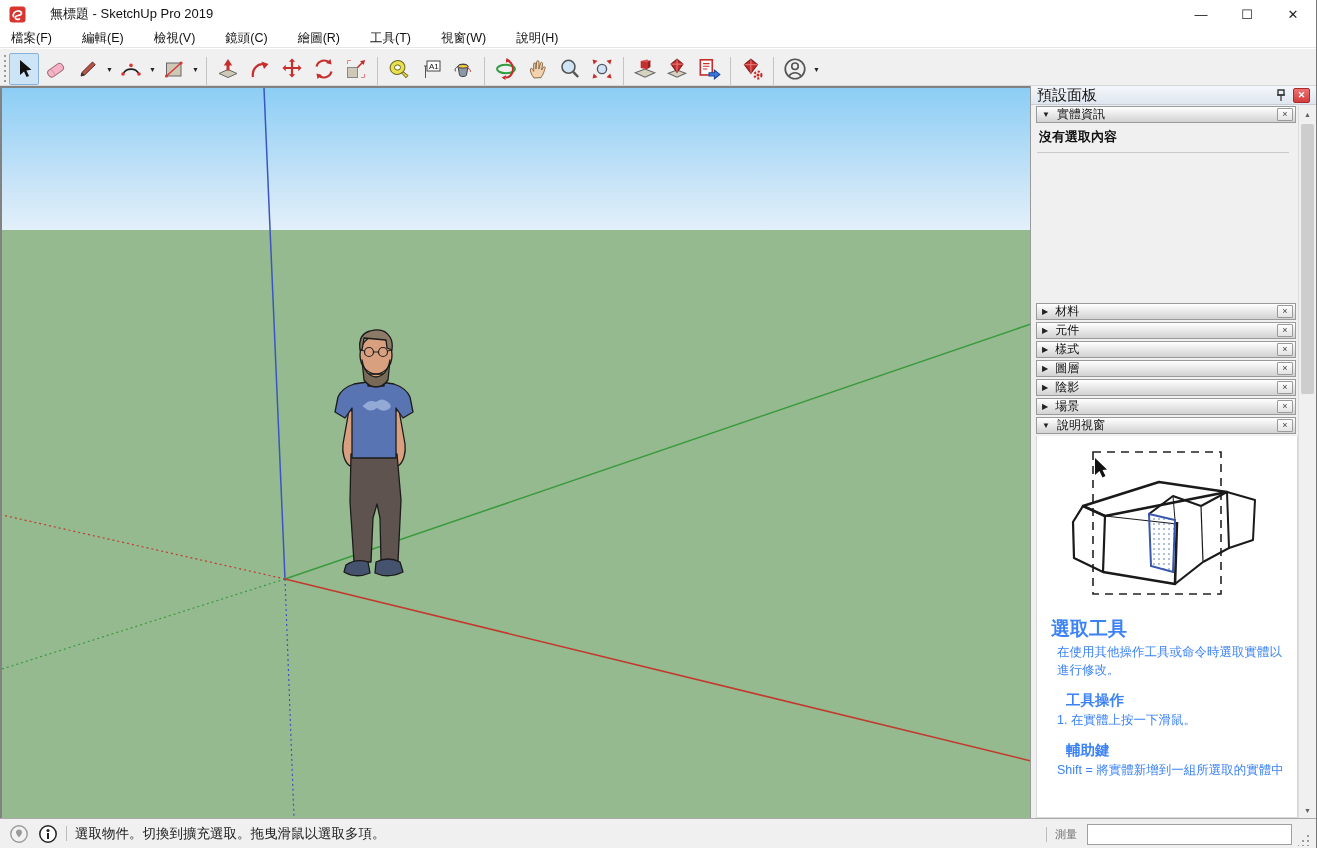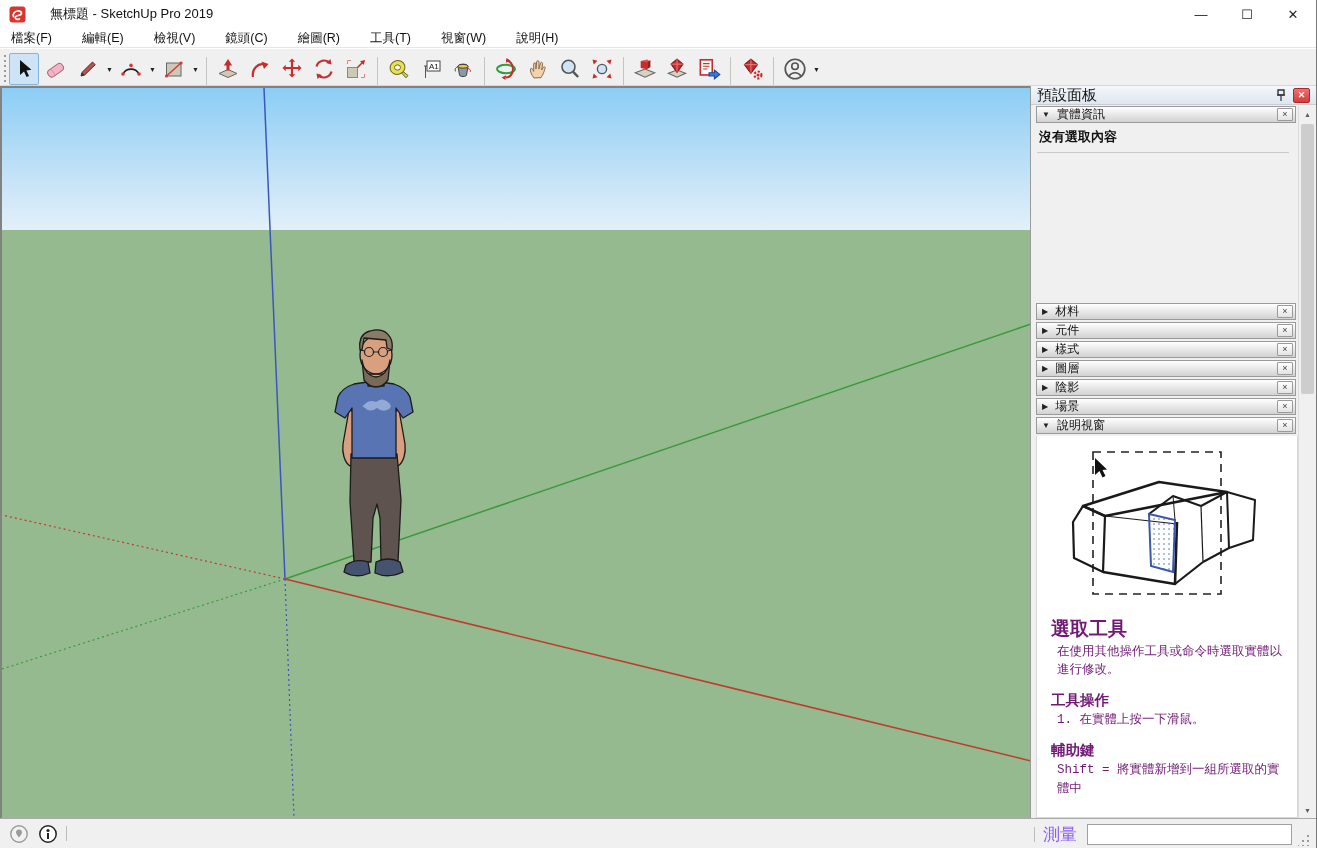--- a/index.html
+++ b/index.html
@@ -57,41 +57,41 @@
     display:flex; align-items:center; padding:0 5px; }
   .pbar .arrow { font-size:8px; color:#222; margin-right:7px; }
   .xbtn { position:absolute; right:2px; top:1px; width:16px; height:13px;
     border:1px solid #9a9a9a; background:linear-gradient(#fff,#e3e3e3);
     font-size:9px; line-height:11px; text-align:center; color:#444; border-radius:1px; }
   .entity-msg { position:absolute; left:8px; top:42px; font-size:13px; font-weight:bold; }
   .entity-hr { position:absolute; left:6px; top:66px; width:252px; height:1px; background:#c9c9c9; }
   .instructor { position:absolute; left:5px; top:350px; width:262px; height:382px;
     background:#fff; overflow:hidden; border:1px solid #d8d8d8; border-top:none; }
   .instructor .house { display:block; margin:6px auto 0; }
-  .instr-text { padding:0 12px 0 14px; font-family:Liberation Mono, monospace; color:#701a75; }
+  .instr-text { padding:0 12px 0 14px; font-family:Liberation Sans, sans-serif; color:#3b82f6; }
   .instr-text h2 { font-size:19px; margin:10px 0 1px; font-weight:bold; }
-  .instr-text h3 { font-size:14.5px; margin:12px 0 1px; font-weight:bold; }
+  .instr-text h3 { font-size:14.5px; margin:12px 15px 1px; font-weight:bold; }
   .instr-text p  { font-size:12.5px; line-height:1.45; margin-left:6px; }
 
   
   .scrollbar { position:absolute; left:267px; top:20px; width:17px; height:712px;
     background:#f0f0f0; border-left:1px solid #dcdcdc; }
   .sb-arrow { position:absolute; left:0; width:17px; height:16px; display:flex;
     align-items:center; justify-content:center; font-size:7px; color:#606060; }
   .sb-thumb { position:absolute; left:2px; top:18px; width:13px; height:270px;
     background:#cdcdcd; border-radius:2px; }
 
   
   .statusbar { position:absolute; left:0; top:818px; width:100%; height:30px;
     background:#f0f0f0; border-top:1px solid #ababab; display:flex; align-items:center; }
   .sb-icon { width:20px; height:20px; margin-left:9px; }
   .ssep { width:1px; height:15px; background:#bdbdbd; margin:0 8px; }
   .status-msg { font-size:13.5px; color:#222; }
   .measure-wrap { position:absolute; right:6px; top:0; height:30px; display:flex; align-items:center; }
-  .measure-label { font-size:17px; color:#8b5cf6; margin-right:10px; }
+  .measure-label { font-size:11px; color:#737373; margin-right:10px; }
   .measure-input { width:205px; height:21px; border:1px solid #a0a0a0; background:#fff;
     font-size:12px; padding:0 4px; margin-right:6px; }
   .grip-dots { width:12px; height:12px; align-self:flex-end; margin-bottom:3px;
     background:
       radial-gradient(circle at 10px 2px, #9a9a9a 1.3px, transparent 1.5px),
       radial-gradient(circle at 10px 7px, #9a9a9a 1.3px, transparent 1.5px),
       radial-gradient(circle at 5px 7px, #9a9a9a 1.3px, transparent 1.5px),
       radial-gradient(circle at 10px 12px, #9a9a9a 1.3px, transparent 1.5px),
       radial-gradient(circle at 5px 12px, #9a9a9a 1.3px, transparent 1.5px),
       radial-gradient(circle at 0px 12px, #9a9a9a 1.3px, transparent 1.5px); }
@@ -453,20 +453,21 @@
     <svg class="sb-icon" viewBox="0 0 20 20">
       <circle cx="10" cy="10" r="8.2" fill="#f2f2f2" stroke="#9a9a9a" stroke-width="1.4"></circle>
       <path d="M10 5.5c-1.8 0-3 1.2-3 2.8 0 2 3 5.2 3 5.2s3-3.2 3-5.2c0-1.6-1.2-2.8-3-2.8z" fill="#9a9a9a"></path>
     </svg>
     <svg class="sb-icon" viewBox="0 0 20 20">
       <circle cx="10" cy="10" r="8.2" fill="#fff" stroke="#222" stroke-width="1.5"></circle>
       <circle cx="10" cy="6.5" r="1.6" fill="#222"></circle>
       <path d="M10 9v6" stroke="#222" stroke-width="2"></path>
     </svg>
     <div class="ssep"></div>
+    <span class="status-msg">選取物件。切換到擴充選取。拖曳滑鼠以選取多項。</span>
 
     <div class="measure-wrap">
       <div class="ssep"></div>
       <span class="measure-label">測量</span>
       <input class="measure-input" value="" style="">
       <div class="grip-dots"></div>
     </div>
   </div>
 
 </div>

